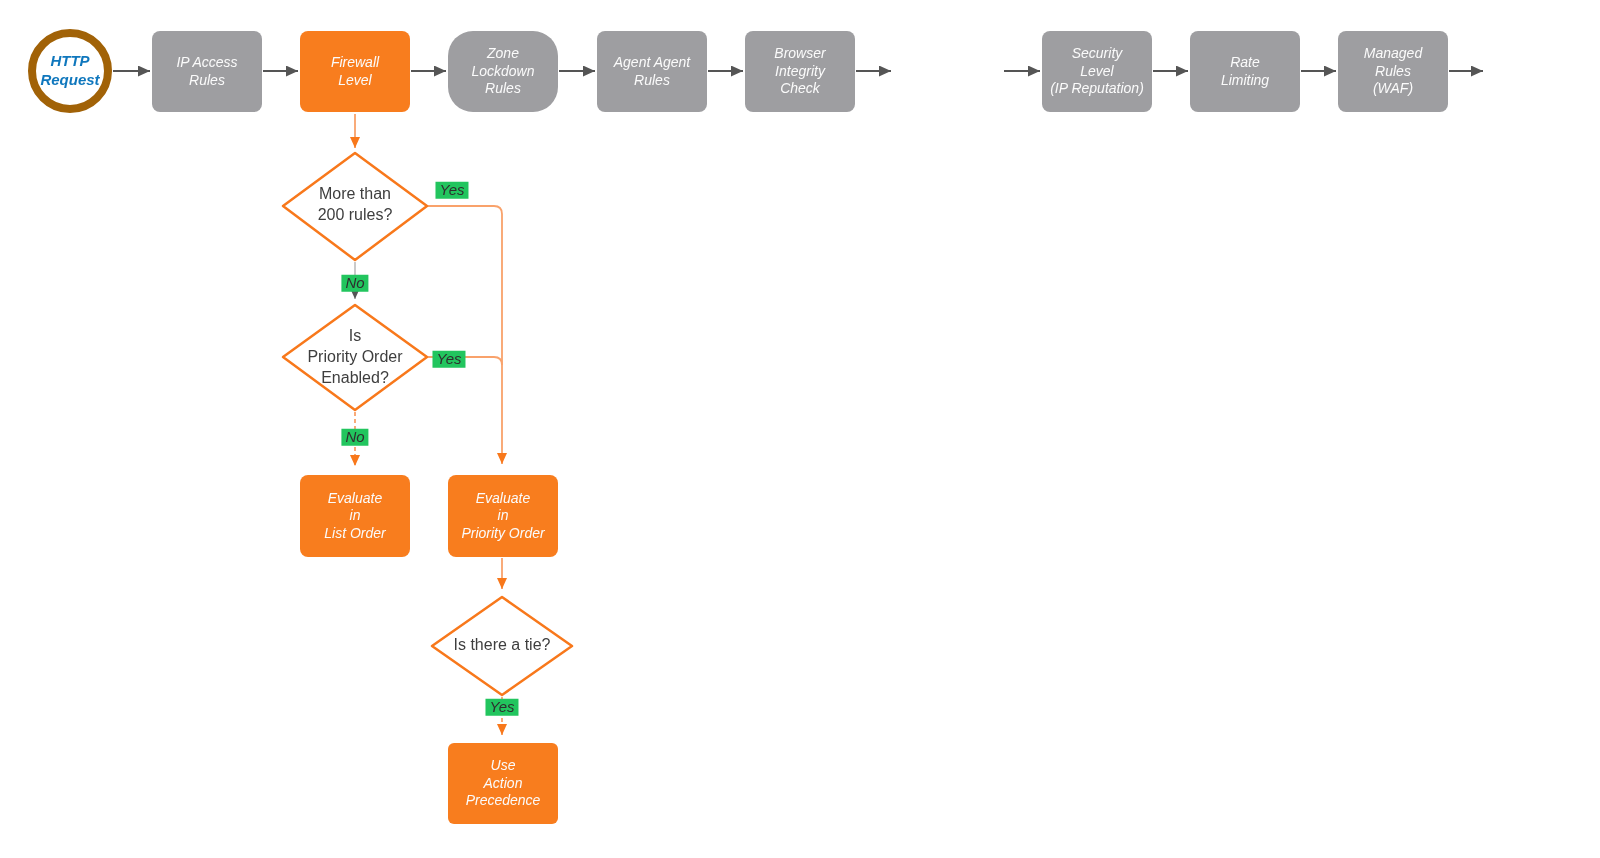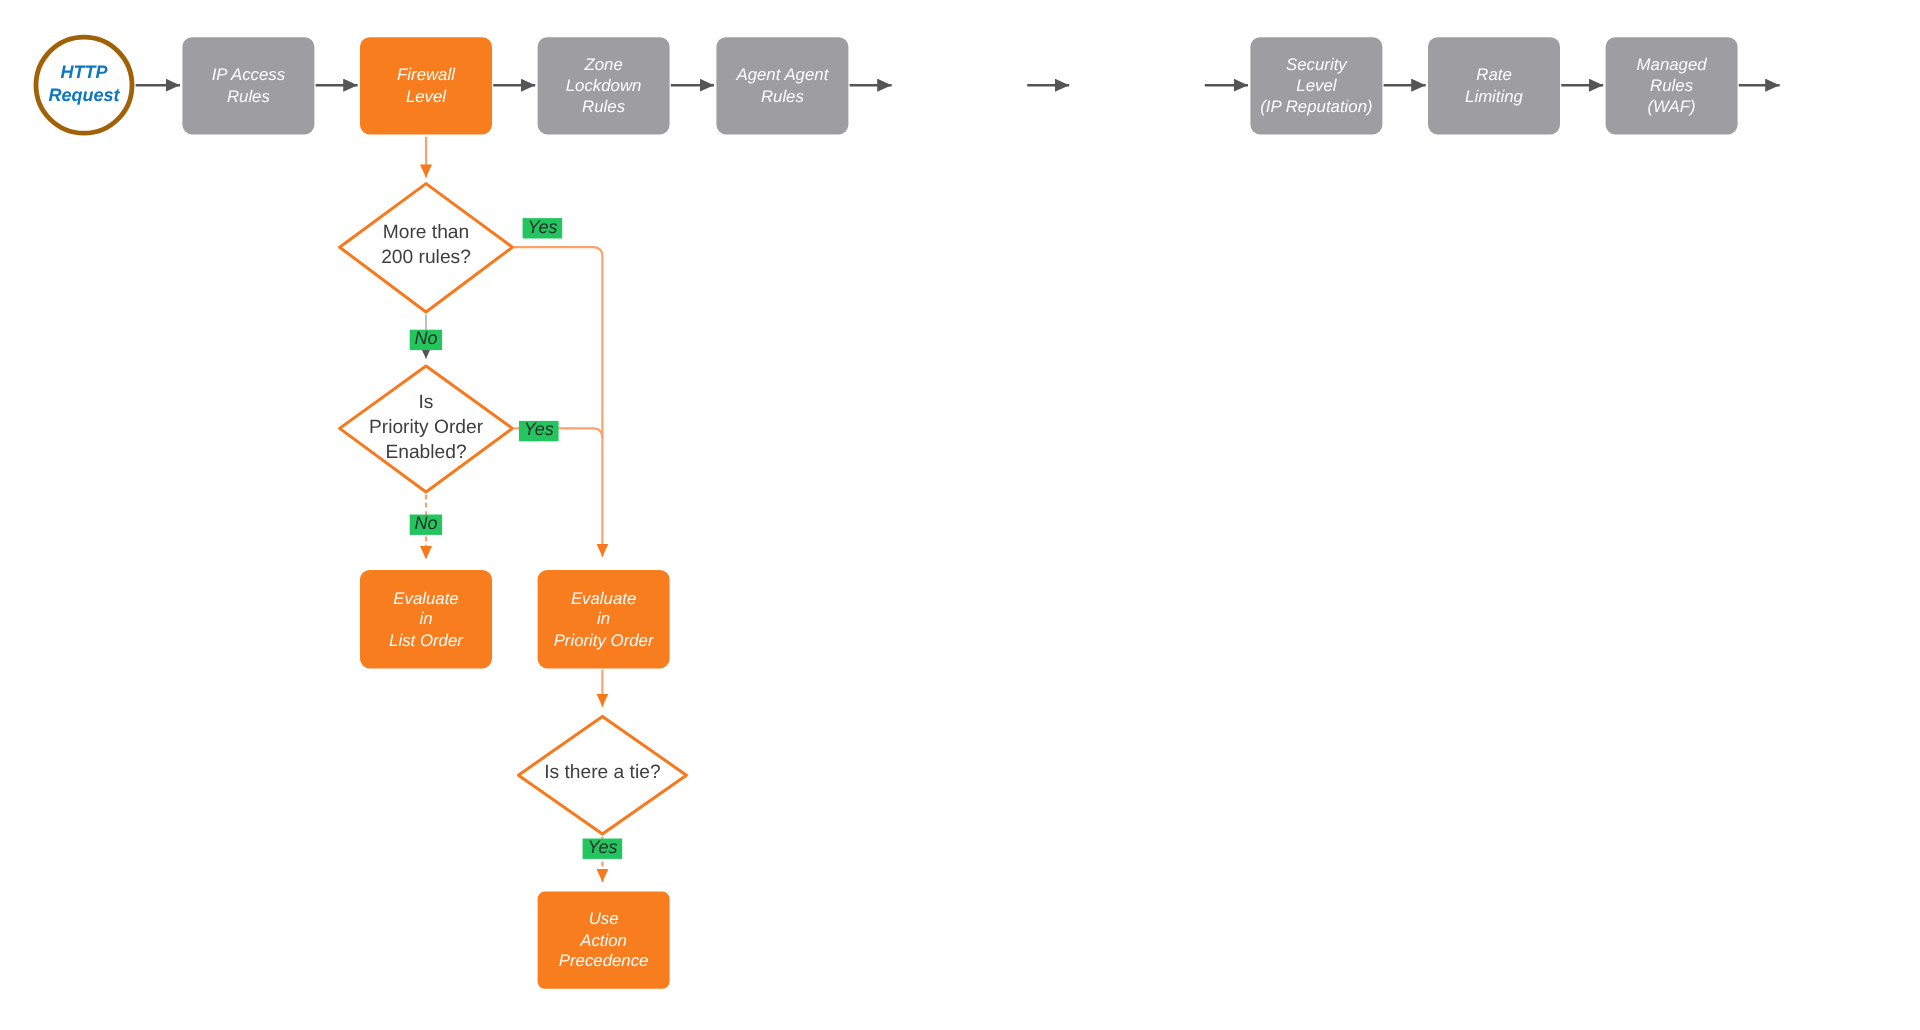--- a/index.html
+++ b/index.html
@@ -43,21 +43,21 @@
     border-radius: 50%;
     font-weight: bold;
     font-style: italic;
     font-size: 15px;
     line-height: 1.25;
   }
   .terminal-start {
     left: 28px; top: 29px;
     width: 84px; height: 84px;
     background: #ffffff;
-    border: 4px solid #a16207;
+    border: 8px solid #a16207;
     color: #0f77bd;
   }
   .terminal-end {
     left: 1485px; top: 31px;
     width: 82px; height: 82px;
     background: #0f77bd;
     color: #ffffff;
   }
   .diamond-text {
     position: absolute;
@@ -134,28 +134,33 @@
   </div>
 
   <div class="node step-box step-gray" style="left:152px; top:31px;">
     <div class="node-label">IP Access
 Rules</div>
   </div>
   <div class="node step-box step-orange" style="left:300px; top:31px;">
     <div class="node-label">Firewall
 Level</div>
   </div>
-  <div class="node step-box step-gray" style="left:448px; top:31px;">
+  <div class="node step-box step-gray" style="left:448px; top:31px;border-radius:25px;">
     <div class="node-label">Zone
 Lockdown
 Rules</div>
   </div>
   <div class="node step-box step-gray" style="left:597px; top:31px;">
     <div class="node-label">Agent Agent
 Rules</div>
+  </div>
+  <div class="node step-box step-gray" style="left:745px; top:31px;">
+    <div class="node-label">Browser
+Integrity
+Check</div>
   </div>
   <div class="node step-box step-gray" style="left:1042px; top:31px;">
     <div class="node-label">Security
 Level
 (IP Reputation)</div>
   </div>
   <div class="node step-box step-gray" style="left:1190px; top:31px;">
     <div class="node-label">Rate
 Limiting</div>
   </div>

